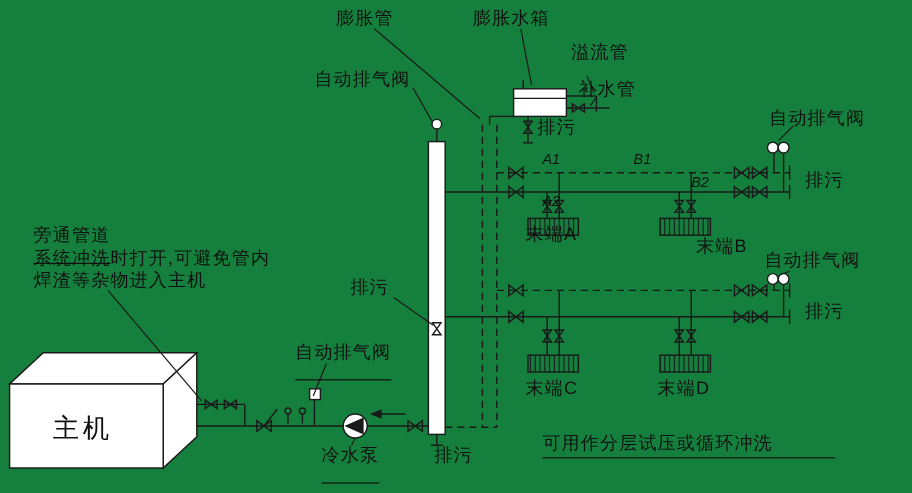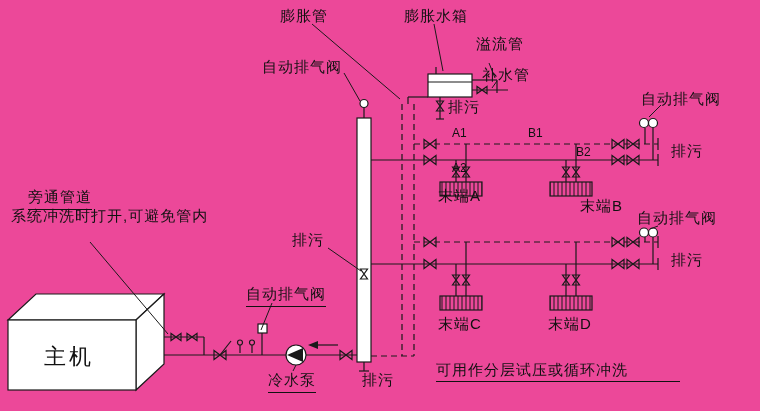--- a/index.html
+++ b/index.html
@@ -1,29 +1,29 @@
 <!DOCTYPE html>
 <html><head>
 <meta charset="utf-8">
 <style>
   html,body{margin:0;padding:0;background:#ffffff;}
   .canvas{
-    position:relative;width:760px;height:411px;background:#ec4899;
+    position:relative;width:760px;height:411px;background:#15803d;
     font-family:"Liberation Sans","DejaVu Sans",sans-serif;
     color:#111111;overflow:hidden;
   }
   .canvas svg{position:absolute;left:0;top:0;}
   .lbl{
     position:absolute;font-size:15px;line-height:1.1;letter-spacing:1px;
     white-space:nowrap;color:#111111;
   }
-  .lbl.sm{font-size:12px;letter-spacing:0;}
+  .lbl.sm{font-size:12px;letter-spacing:0;font-style:italic;}
   .lbl.big{font-size:22px;letter-spacing:3px;}
-  .lbl.u{border-bottom:1.5px solid #111;padding-bottom:3px;}
-  .lbl.uwide{border-bottom:1.5px solid #111;padding-bottom:2px;min-width:244px;}
+  .lbl.u{border-bottom:1.5px solid #111;padding-bottom:13px;}
+  .lbl.uwide{border-bottom:1.5px solid #111;padding-bottom:2px;min-width:244px;margin-left:16px;}
 </style>
 </head>
 <body>
 
 <div class="canvas">
 
   <svg width="760" height="411" viewBox="0 0 760 411" xmlns="http://www.w3.org/2000/svg">
     <defs>
       <pattern id="hatch" width="4" height="14" patternUnits="userSpaceOnUse">
         <line x1="2" y1="0" x2="2" y2="14" stroke="#1a1a1a" stroke-width="1"></line>
@@ -201,21 +201,21 @@
         <line x1="328" y1="248" x2="361" y2="271"></line>
         <line x1="272" y1="303" x2="261" y2="330"></line>
         <line x1="90" y1="242" x2="168" y2="334"></line>
         <line x1="293" y1="371" x2="296" y2="365"></line>
       </g>
 
     </g>
   </svg>
 
   <span class="lbl" style="left:280px;top:8px">膨胀管</span>
-  <span class="lbl" style="left:404px;top:8px">膨胀水箱</span>
+  <span class="lbl" style="left:394px;top:8px">膨胀水箱</span>
   <span class="lbl" style="left:262px;top:59px">自动排气阀</span>
   <span class="lbl" style="left:476px;top:36px">溢流管</span>
   <span class="lbl" style="left:482px;top:67px">补水管</span>
   <span class="lbl" style="left:448px;top:99px">排污</span>
 
   <span class="lbl" style="left:641px;top:91px">自动排气阀</span>
   <span class="lbl" style="left:671px;top:143px">排污</span>
   <span class="lbl sm" style="left:452px;top:127px">A1</span>
   <span class="lbl sm" style="left:452px;top:162px">A2</span>
   <span class="lbl sm" style="left:528px;top:127px">B1</span>
@@ -223,21 +223,22 @@
   <span class="lbl" style="left:438px;top:188px">末端A</span>
   <span class="lbl" style="left:580px;top:198px">末端B</span>
 
   <span class="lbl" style="left:637px;top:210px">自动排气阀</span>
   <span class="lbl" style="left:671px;top:252px">排污</span>
   <span class="lbl" style="left:292px;top:232px">排污</span>
   <span class="lbl" style="left:438px;top:316px">末端C</span>
   <span class="lbl" style="left:548px;top:316px">末端D</span>
 
   <span class="lbl u" style="left:28px;top:189px">旁通管道</span>
-  <span class="lbl" style="left:11px;top:208px">系统冲洗时打开,可避免管内</span>
+  <span class="lbl" style="left:28px;top:208px">系统冲洗时打开,可避免管内</span>
+  <span class="lbl" style="left:28px;top:226px">焊渣等杂物进入主机</span>
 
   <span class="lbl u" style="left:246px;top:286px">自动排气阀</span>
   <span class="lbl big" style="left:44px;top:345px">主机</span>
   <span class="lbl u" style="left:268px;top:372px">冷水泵</span>
   <span class="lbl" style="left:362px;top:372px">排污</span>
 
   <span class="lbl uwide" style="left:436px;top:362px">可用作分层试压或循环冲洗</span>
 
 </div>
 

